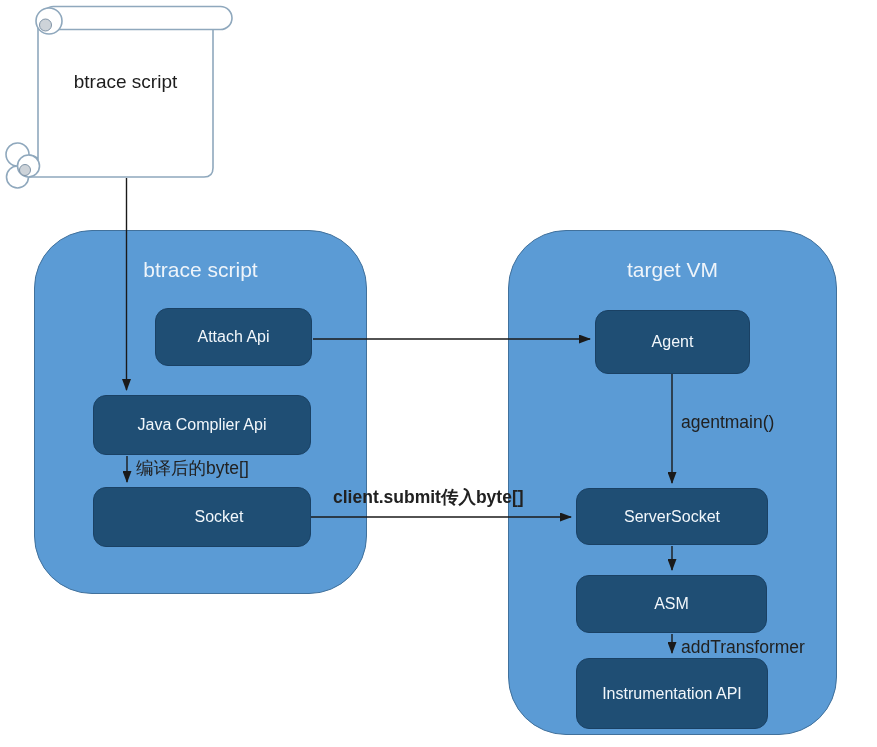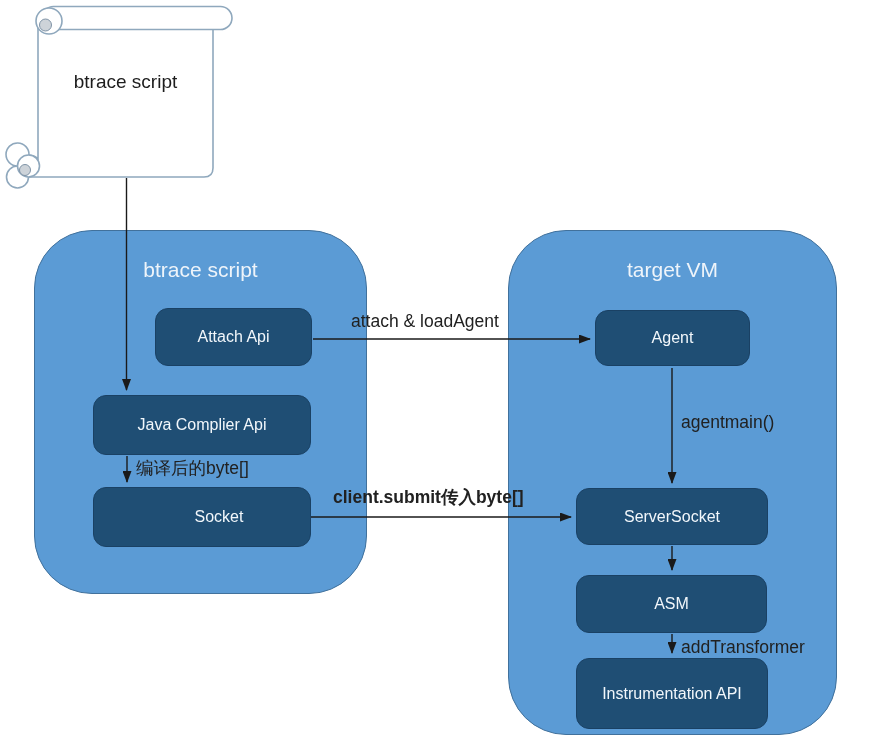--- a/index.html
+++ b/index.html
@@ -86,32 +86,31 @@
   <div class="node" style="left:155px; top:308px; width:157px; height:58px;">
     <span>Attach Api</span>
   </div>
   <div class="node" style="left:93px; top:395px; width:218px; height:60px;">
     <span>Java Complier Api</span>
   </div>
   <div class="node" style="left:93px; top:487px; width:218px; height:60px;padding-left:40px;">
     <span>Socket</span>
   </div>
 
-  <div class="node" style="left:595px; top:310px; width:155px; height:56px;">
+  <div class="node" style="left:595px; top:310px; width:155px; height:64px;">
     <span>Agent</span>
   </div>
   <div class="node" style="left:576px; top:488px; width:192px; height:57px;">
     <span>ServerSocket</span>
   </div>
   <div class="node" style="left:576px; top:575px; width:191px; height:58px;">
     <span>ASM</span>
   </div>
   <div class="node" style="left:576px; top:658px; width:192px; height:71px;">
     <span>Instrumentation API</span>
   </div>
 
-  <div class="edge-label" style="left:351px; top:310px;">attach &amp; loadAgent</div>
   <div class="edge-label" style="left:681px; top:411px;">agentmain()</div>
   <div class="edge-label" style="left:136px; top:457px;text-align:right;">编译后的byte[]</div>
   <div class="edge-label" style="left:333px; top:486px;font-weight:bold;">client.submit传入byte[]</div>
   <div class="edge-label" style="left:681px; top:636px;">addTransformer</div>
 
 </div>
 
 </body></html>

